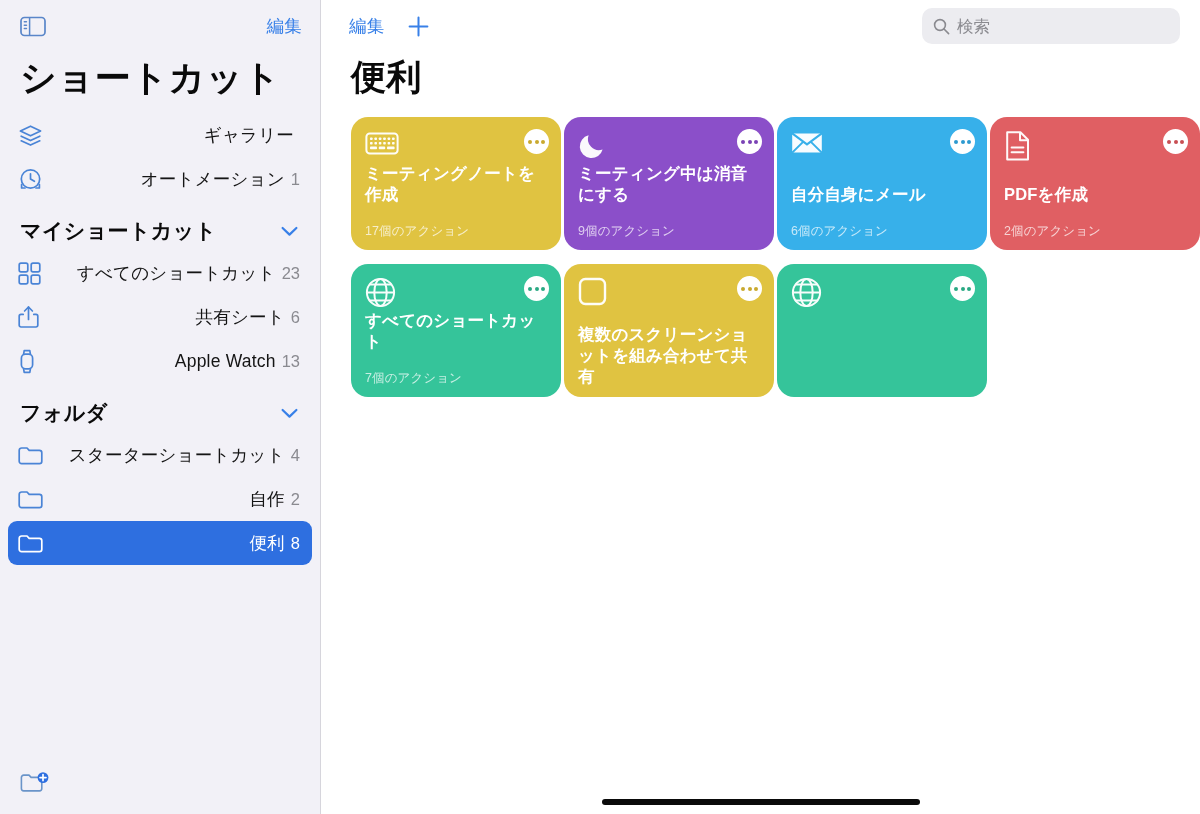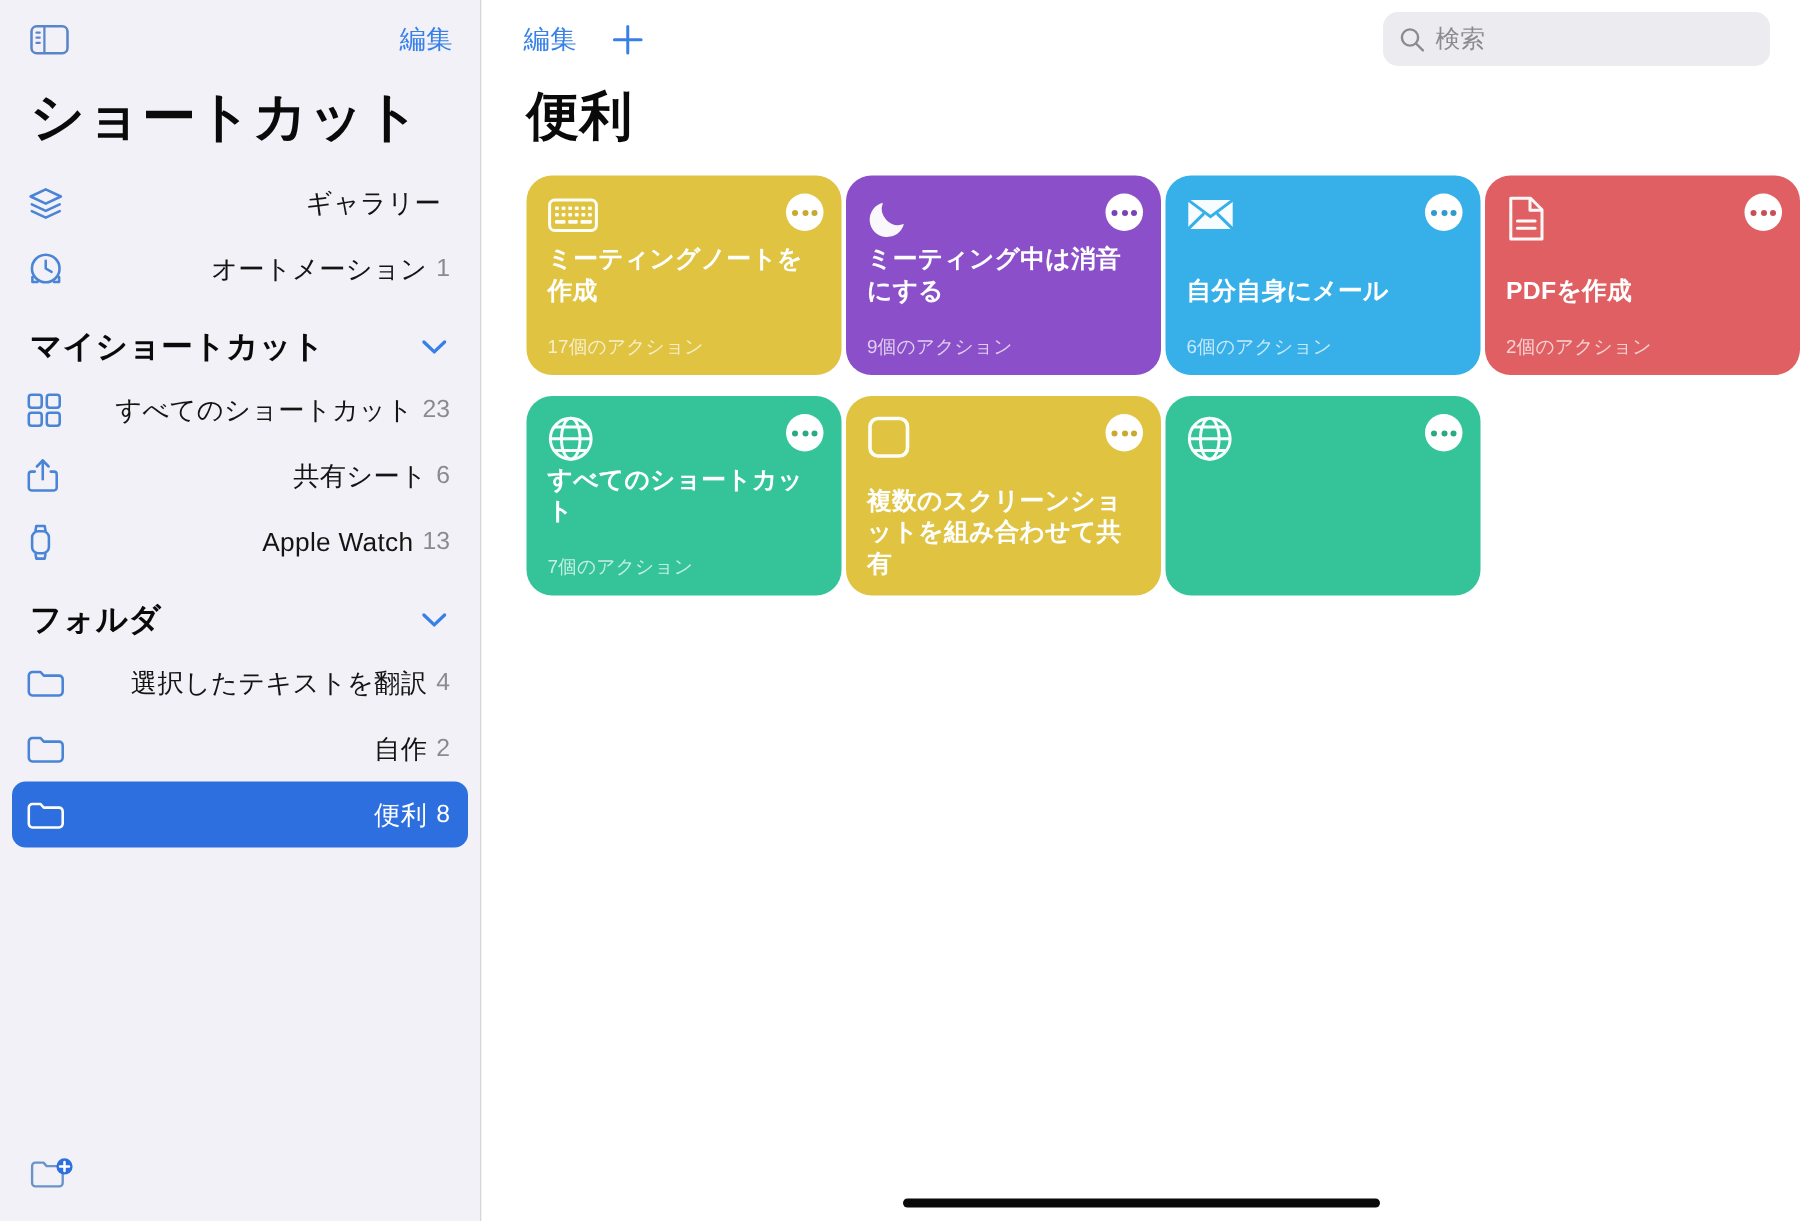--- a/index.html
+++ b/index.html
@@ -243,21 +243,21 @@
           </svg>
       </span>
     </div>
 
     <div class="sb-row">
       <span class="ic">
         <svg width="25" height="20" viewBox="0 0 25 20">
           <path d="M1.2 5.4 A2.4 2.4 0 0 1 3.6 3 L9 3 L11.2 5.4 L21.4 5.4 A2.4 2.4 0 0 1 23.8 7.8 L23.8 16.2 A2.4 2.4 0 0 1 21.4 18.6 L3.6 18.6 A2.4 2.4 0 0 1 1.2 16.2 Z" fill="none" stroke="#4a84d6" stroke-width="1.7" stroke-linejoin="round"></path>
         </svg>
       </span>
-      <span class="lbl">選択したテキストを翻訳</span>
+      <span class="lbl">スターターショートカット</span>
       <span class="cnt">4</span>
     </div>
 
     <div class="sb-row">
       <span class="ic">
         <svg width="25" height="20" viewBox="0 0 25 20">
           <path d="M1.2 5.4 A2.4 2.4 0 0 1 3.6 3 L9 3 L11.2 5.4 L21.4 5.4 A2.4 2.4 0 0 1 23.8 7.8 L23.8 16.2 A2.4 2.4 0 0 1 21.4 18.6 L3.6 18.6 A2.4 2.4 0 0 1 1.2 16.2 Z" fill="none" stroke="#4a84d6" stroke-width="1.7" stroke-linejoin="round"></path>
         </svg>
       </span>
       <span class="lbl">自作</span>

